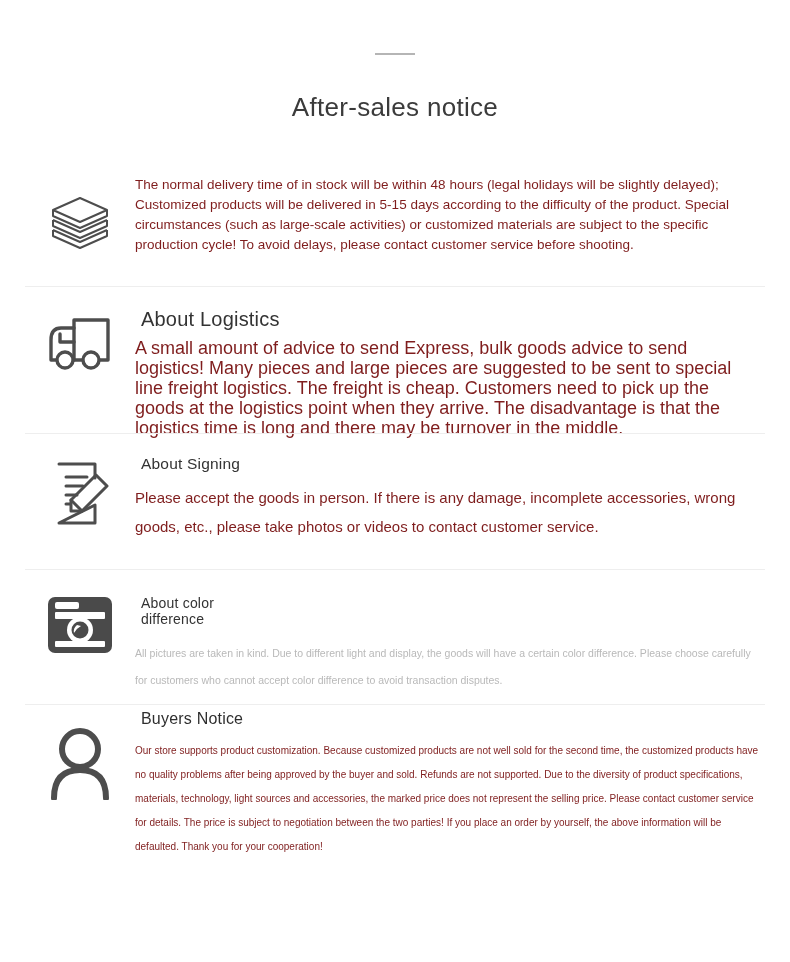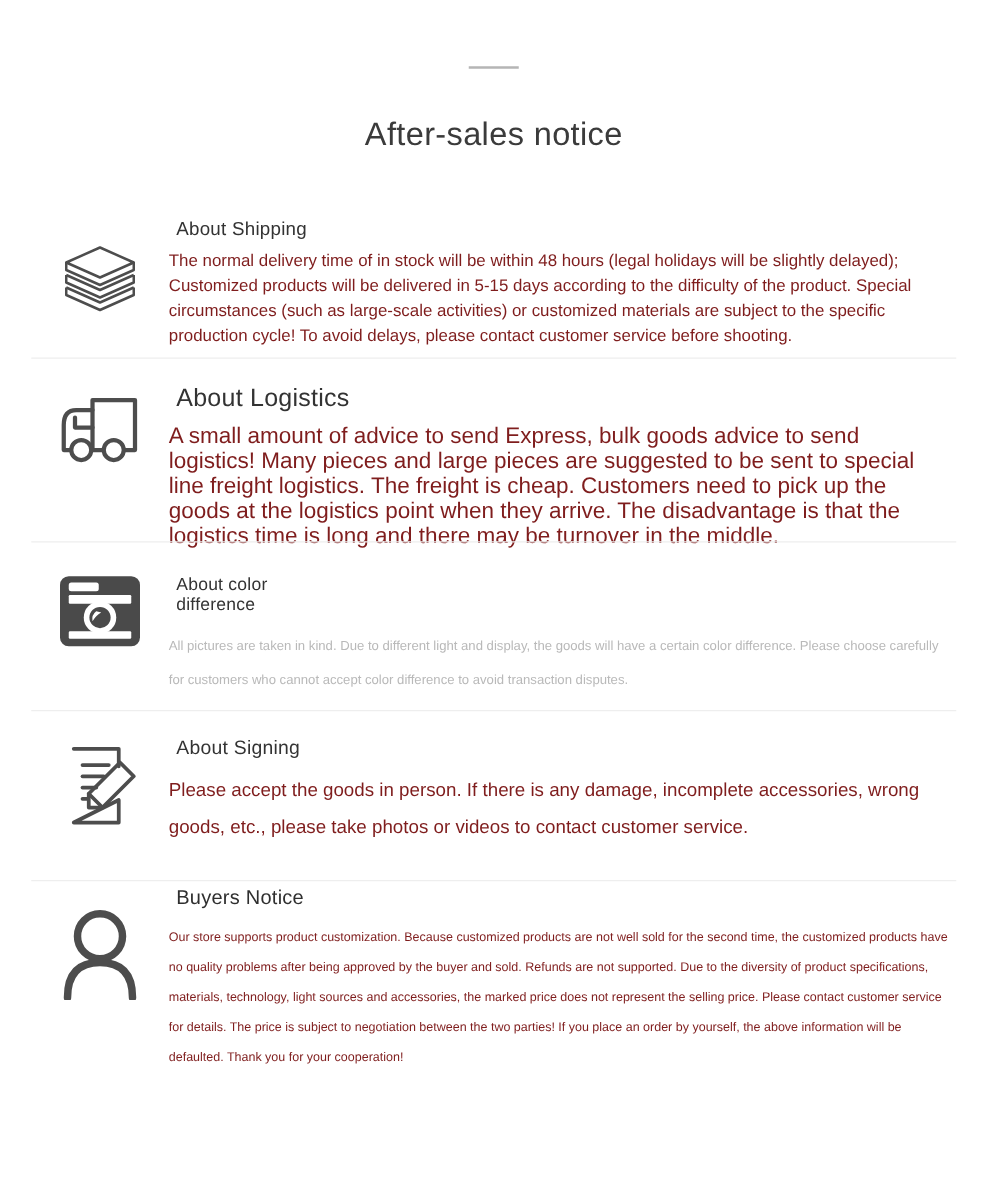--- a/index.html
+++ b/index.html
@@ -137,21 +137,20 @@
             <path d="M4 15 L4 21 L31 33 L58 21 L58 15"></path>
             <path d="M4 25 L4 31 L31 43 L58 31 L58 25"></path>
             <path d="M4 25 L31 37 L58 25"></path>
             <path d="M4 35 L4 41 L31 53 L58 41 L58 35"></path>
             <path d="M4 35 L31 47 L58 35"></path>
           </g>
         </svg>
       </span>
     </div>
     <div class="text-cell">
-      <div class="sec-title">About Shipping</div>
       <div class="sec-body">The normal delivery time of in stock will be within 48 hours (legal holidays will be slightly delayed); Customized products will be delivered in 5-15 days according to the difficulty of the product. Special circumstances (such as large-scale activities) or customized materials are subject to the specific production cycle! To avoid delays, please contact customer service before shooting.</div>
     </div>
   </div>
 
   <div class="section sec-logistics">
     <div class="icon-cell">
       <span>
         <svg width="66" height="56" viewBox="0 0 66 56">
           <g fill="none" stroke="#4d4d4d" stroke-width="3.4" stroke-linejoin="round" stroke-linecap="round">
             <path d="M27 4 L61 4 L61 44 L27 44 Z"></path>
@@ -159,40 +158,20 @@
             <path d="M27 26 L13 26 L13 18"></path>
           </g>
           <circle cx="18" cy="44" r="8" fill="#ffffff" stroke="#4d4d4d" stroke-width="3.4"></circle>
           <circle cx="44" cy="44" r="8" fill="#ffffff" stroke="#4d4d4d" stroke-width="3.4"></circle>
         </svg>
       </span>
     </div>
     <div class="text-cell">
       <div class="sec-title">About Logistics</div>
       <div class="sec-body">A small amount of advice to send Express, bulk goods advice to send logistics! Many pieces and large pieces are suggested to be sent to special line freight logistics. The freight is cheap. Customers need to pick up the goods at the logistics point when they arrive. The disadvantage is that the logistics time is long and there may be turnover in the middle.</div>
-    </div>
-  </div>
-
-  <div class="section sec-color">
-    <div class="icon-cell">
-      <span>
-        <svg width="68" height="60" viewBox="0 0 68 60">
-          <rect x="2" y="2" width="64" height="56" rx="7" fill="#4a4a4a"></rect>
-          <rect x="9" y="7" width="24" height="7" rx="2" fill="#ffffff"></rect>
-          <rect x="9" y="17" width="50" height="7" rx="1" fill="#ffffff"></rect>
-          <rect x="9" y="46" width="50" height="6" rx="1" fill="#ffffff"></rect>
-          <circle cx="34" cy="35" r="13" fill="#ffffff"></circle>
-          <circle cx="34" cy="35" r="8.5" fill="#4a4a4a"></circle>
-          <path d="M31 30 Q27 33 28 38 Q31 33 35 31 Z" fill="#ffffff"></path>
-        </svg>
-      </span>
-    </div>
-    <div class="text-cell">
-      <div class="sec-title">About color difference</div>
-      <div class="sec-body">All pictures are taken in kind. Due to different light and display, the goods will have a certain color difference. Please choose carefully for customers who cannot accept color difference to avoid transaction disputes.</div>
     </div>
   </div>
 
   <div class="section sec-signing">
     <div class="icon-cell">
       <span>
         <svg width="62" height="66" viewBox="0 0 62 66">
           <g fill="none" stroke="#4d4d4d" stroke-width="3" stroke-linejoin="round" stroke-linecap="round">
             <path d="M10 3 L46 3 L46 17 M46 44 L46 62 L10 62 Z"></path>
             <path d="M17 16 L38 16"></path>
@@ -204,20 +183,40 @@
           </g>
         </svg>
       </span>
     </div>
     <div class="text-cell">
       <div class="sec-title">About Signing</div>
       <div class="sec-body">Please accept the goods in person. If there is any damage, incomplete accessories, wrong goods, etc., please take photos or videos to contact customer service.</div>
     </div>
   </div>
 
+  <div class="section sec-color">
+    <div class="icon-cell">
+      <span>
+        <svg width="68" height="60" viewBox="0 0 68 60">
+          <rect x="2" y="2" width="64" height="56" rx="7" fill="#4a4a4a"></rect>
+          <rect x="9" y="7" width="24" height="7" rx="2" fill="#ffffff"></rect>
+          <rect x="9" y="17" width="50" height="7" rx="1" fill="#ffffff"></rect>
+          <rect x="9" y="46" width="50" height="6" rx="1" fill="#ffffff"></rect>
+          <circle cx="34" cy="35" r="13" fill="#ffffff"></circle>
+          <circle cx="34" cy="35" r="8.5" fill="#4a4a4a"></circle>
+          <path d="M31 30 Q27 33 28 38 Q31 33 35 31 Z" fill="#ffffff"></path>
+        </svg>
+      </span>
+    </div>
+    <div class="text-cell">
+      <div class="sec-title">About color difference</div>
+      <div class="sec-body">All pictures are taken in kind. Due to different light and display, the goods will have a certain color difference. Please choose carefully for customers who cannot accept color difference to avoid transaction disputes.</div>
+    </div>
+  </div>
+
   <div class="section sec-buyers">
     <div class="icon-cell">
       <span>
         <svg width="66" height="74" viewBox="0 0 66 74">
           <g fill="none" stroke="#4d4d4d" stroke-width="6" stroke-linecap="round">
             <circle cx="33" cy="23" r="18"></circle>
             <path d="M7 72 Q7 44 33 44 Q59 44 59 72"></path>
           </g>
         </svg>
       </span>

